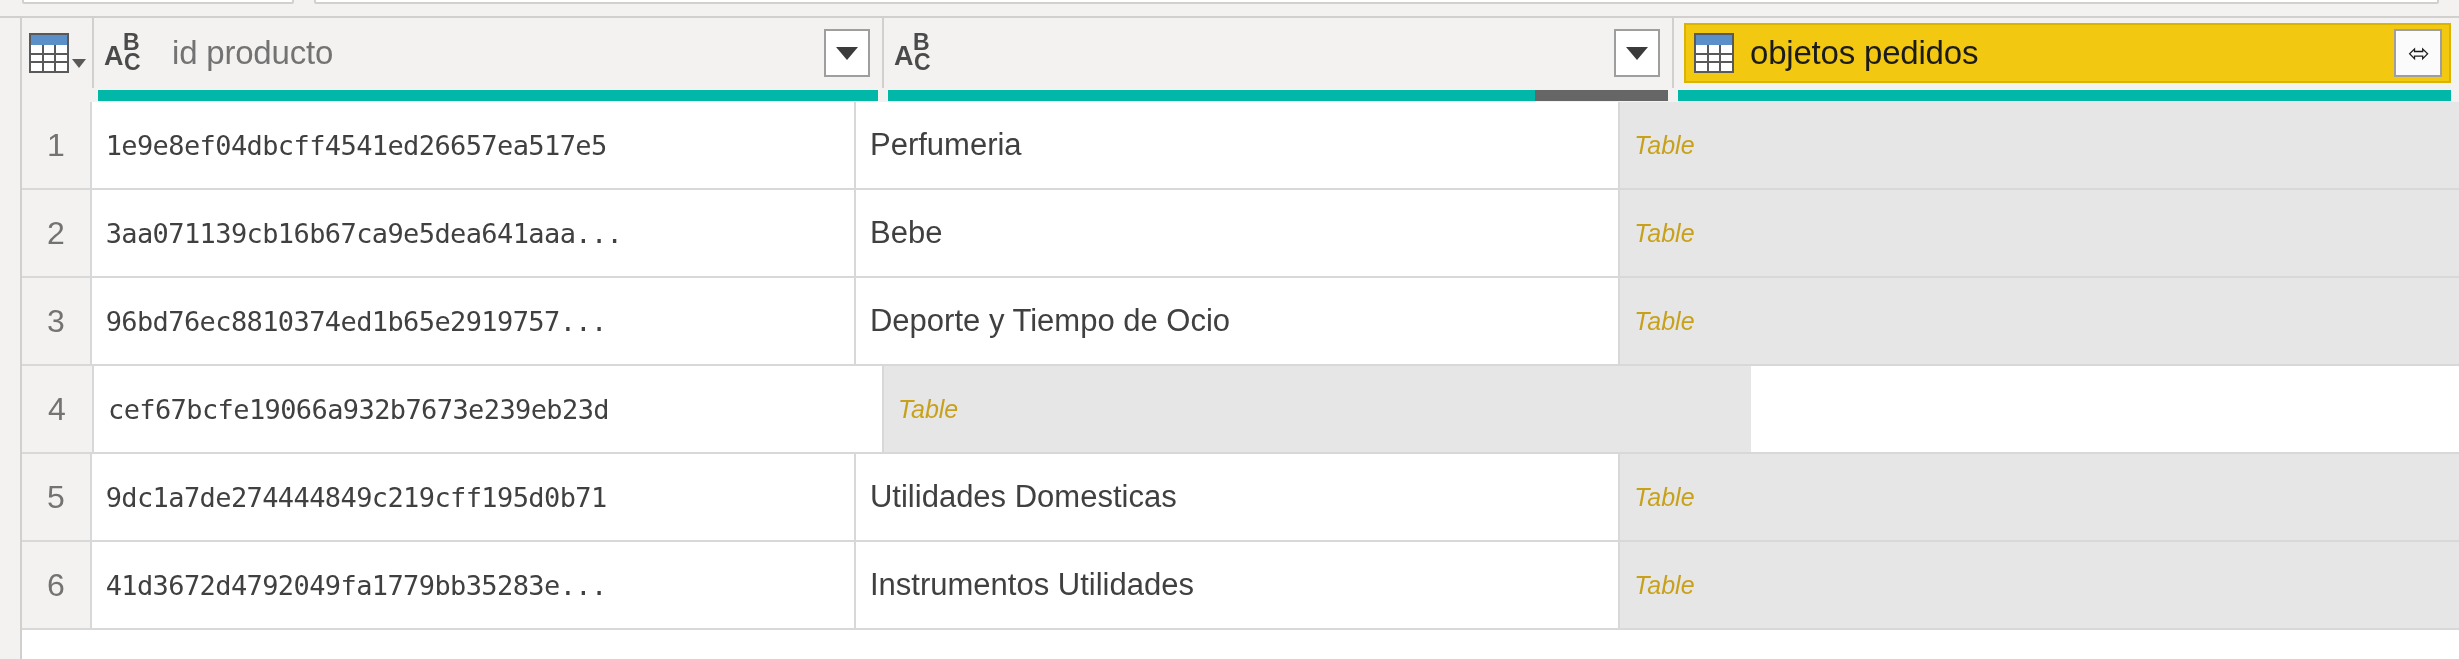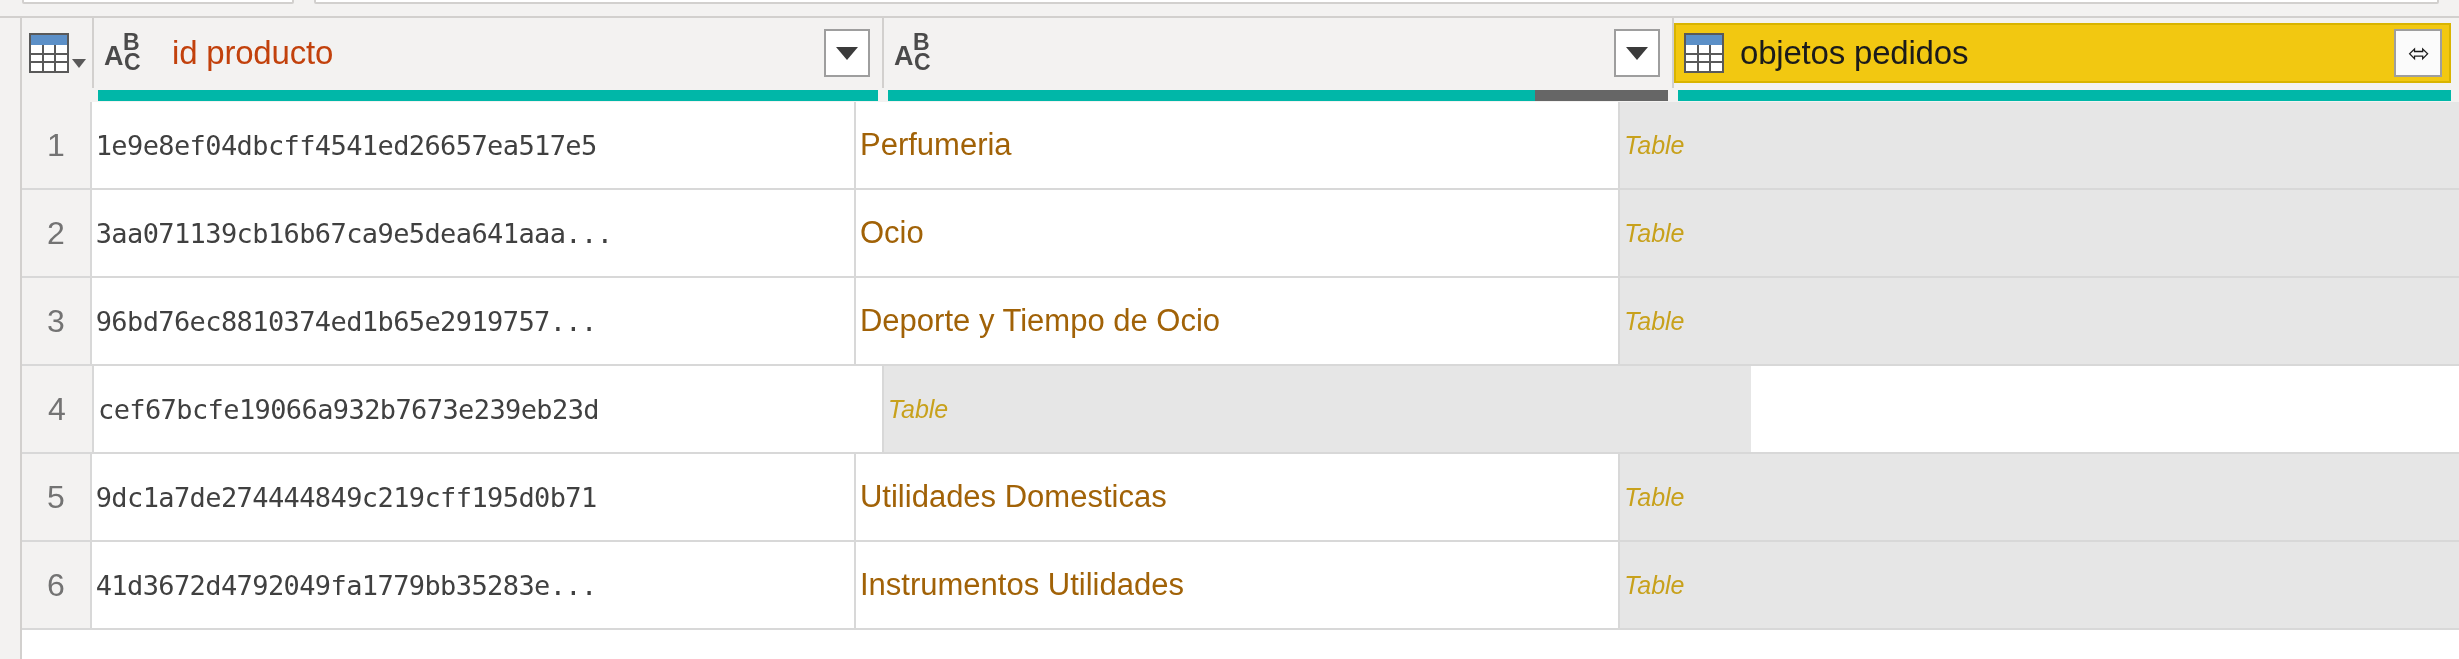--- a/index.html
+++ b/index.html
@@ -65,25 +65,25 @@
     display: flex;
     align-items: center;
     background: #f3f2f1;
     border-right: 2px solid #d2d0ce;
     padding: 0 10px;
     overflow: hidden;
   }
   .hcell.gutter  { width: 72px;  justify-content: center; padding: 0; }
   .hcell.c-id    { width: 790px; }
   .hcell.c-cat   { width: 790px; }
-  .hcell.c-obj   { width: 783px; border-right: none; padding: 5px 6px 5px 0; }
+  .hcell.c-obj   { width: 783px; border-right: none; padding: 5px 6px 5px 10px; }
 
   .htitle {
     font-size: 33px;
-    color: #c2410c;
+    color: #737373;
     white-space: nowrap;
     margin-left: 16px;
     letter-spacing: -0.2px;
   }
 
   
   .abc-icon {
     position: relative;
     width: 52px; height: 48px;
     flex: 0 0 52px;
@@ -176,21 +176,21 @@
   .qbar { position: absolute; left: 4px; right: 6px; top: 2px; bottom: 1px; background: #00b7a8; }
   .qbar .err { position: absolute; right: 0; top: 0; bottom: 0; background: #666666; }
 
   
   .body { position: absolute; left: 22px; top: 84px; width: 2437px; }
   .row { display: flex; height: 88px; border-bottom: 2px solid #d8d8d8; }
   .cell {
     display: flex;
     align-items: center;
     border-right: 2px solid #d8d8d8;
-    padding: 0 4px;
+    padding: 0 14px;
     overflow: hidden;
     white-space: nowrap;
   }
   .cell.gutter {
     width: 72px;
     background: #f3f2f1;
     justify-content: center;
     padding: 0;
     font-size: 32px;
     color: #737373;
@@ -200,21 +200,21 @@
     background: #ffffff;
     font-family: "DejaVu Sans Mono", monospace;
     font-size: 27px;
     color: #404040;
     letter-spacing: -0.6px;
   }
   .cell.c-cat {
     width: 790px;
     background: #ffffff;
     font-size: 31px;
-    color: #a16207;
+    color: #404040;
   }
   .cell.c-obj {
     width: 867px;
     background: #e6e6e6;
     border-right: none;
     font-size: 25px;
     color: #c8a11c;
     font-style: italic;
   }
 </style>
@@ -305,21 +305,21 @@
     <div class="row">
       <div class="cell gutter">1</div>
       <div class="cell c-id">1e9e8ef04dbcff4541ed26657ea517e5</div>
       <div class="cell c-cat">Perfumeria</div>
       <div class="cell c-obj">Table</div>
     </div>
 
     <div class="row">
       <div class="cell gutter">2</div>
       <div class="cell c-id">3aa071139cb16b67ca9e5dea641aaa...</div>
-      <div class="cell c-cat">Ocio</div>
+      <div class="cell c-cat">Bebe</div>
       <div class="cell c-obj">Table</div>
     </div>
 
     <div class="row">
       <div class="cell gutter">3</div>
       <div class="cell c-id">96bd76ec8810374ed1b65e2919757...</div>
       <div class="cell c-cat">Deporte y Tiempo de Ocio</div>
       <div class="cell c-obj">Table</div>
     </div>
 

